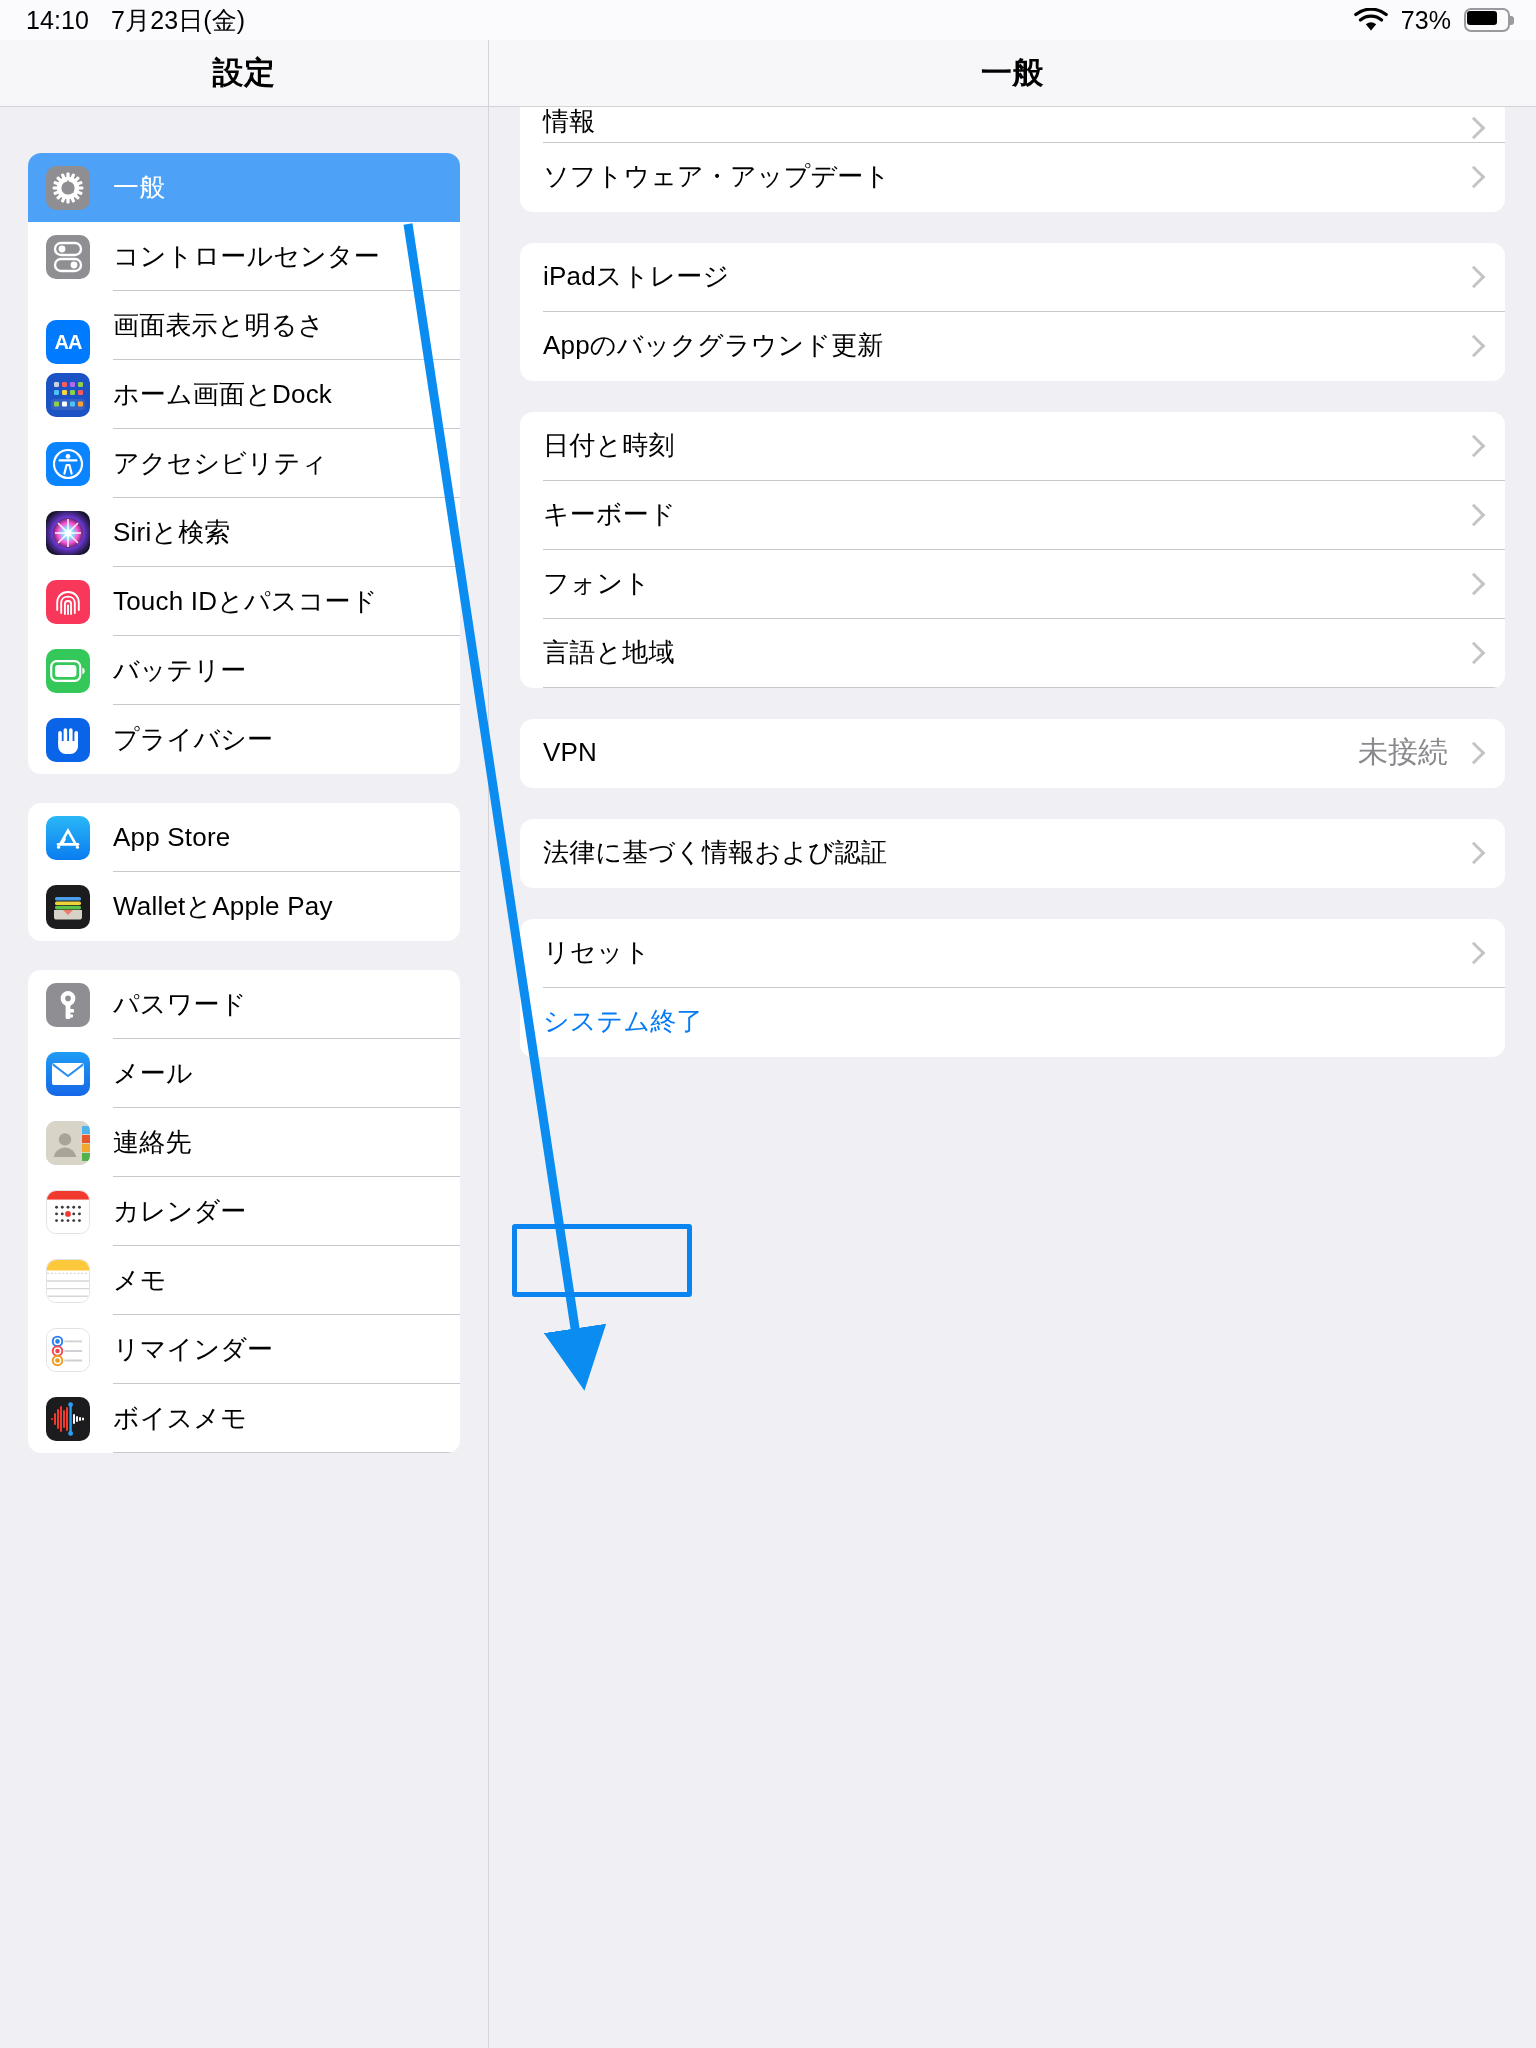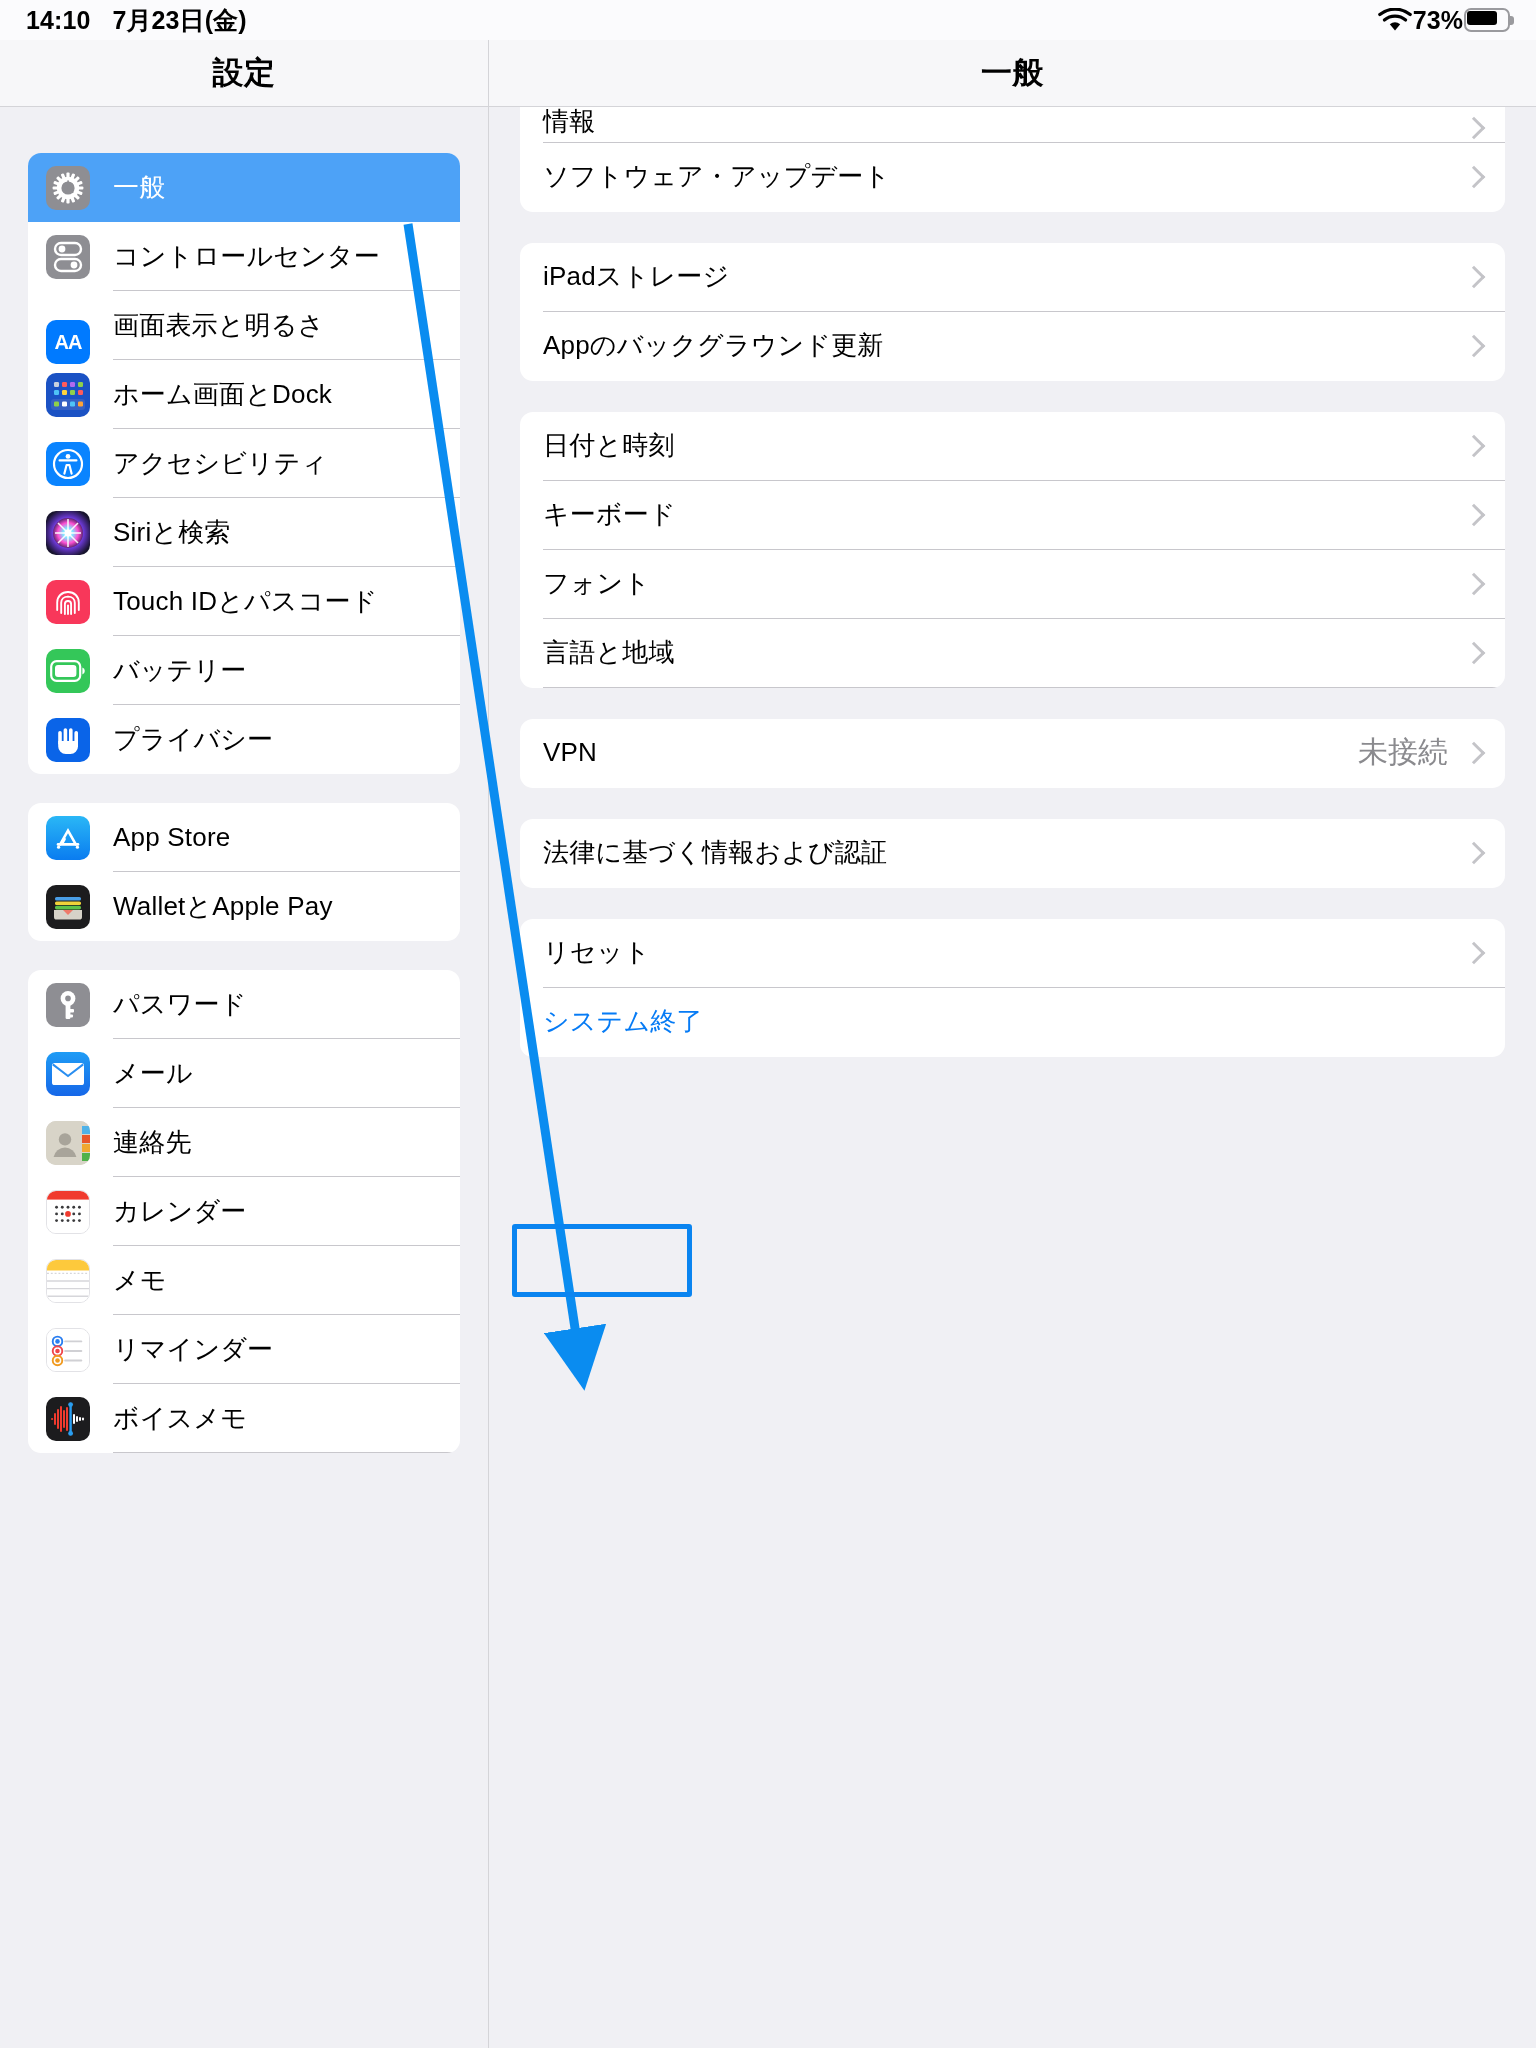--- a/index.html
+++ b/index.html
@@ -14,25 +14,24 @@
   .screen { position:relative; width:1536px; height:2048px; display:flex; flex-direction:column; }
 
   
   .statusbar {
     height:40px; flex:0 0 40px;
     display:flex; align-items:center;
     padding:0 22px 0 26px;
     font-size:25px; color:#000;
     background:#fbfbfd;
     letter-spacing:.1px;
-    font-weight:bold;
   }
   .sb-left { display:flex; align-items:center; gap:22px; }
   .sb-spacer { flex:1; }
-  .sb-right { display:flex; align-items:center; gap:1px; }
+  .sb-right { display:flex; align-items:center; gap:13px; }
   .wifi { width:34px; height:25px; position:relative; }
   .wifi svg { display:block; }
   .batt { position:relative; width:50px; height:24px; }
   .batt-body {
     position:absolute; left:0; top:0; width:46px; height:24px;
     border:2px solid #9a9a9e; border-radius:7px;
   }
   .batt-fill { position:absolute; left:3px; top:3px; height:14px; background:#000; border-radius:3px; }
   .batt-cap {
     position:absolute; right:0; top:8px; width:4px; height:9px;

